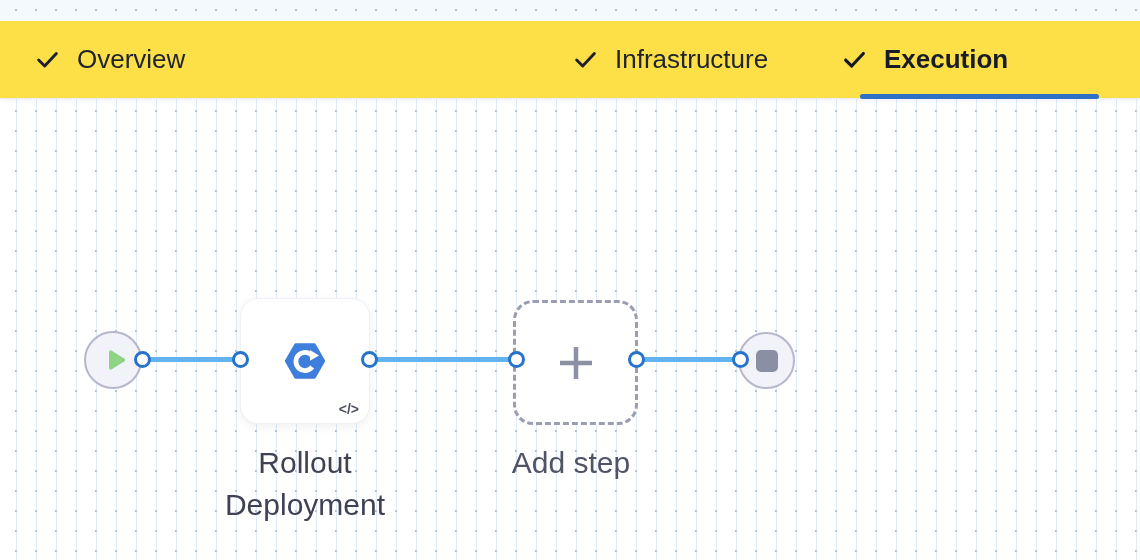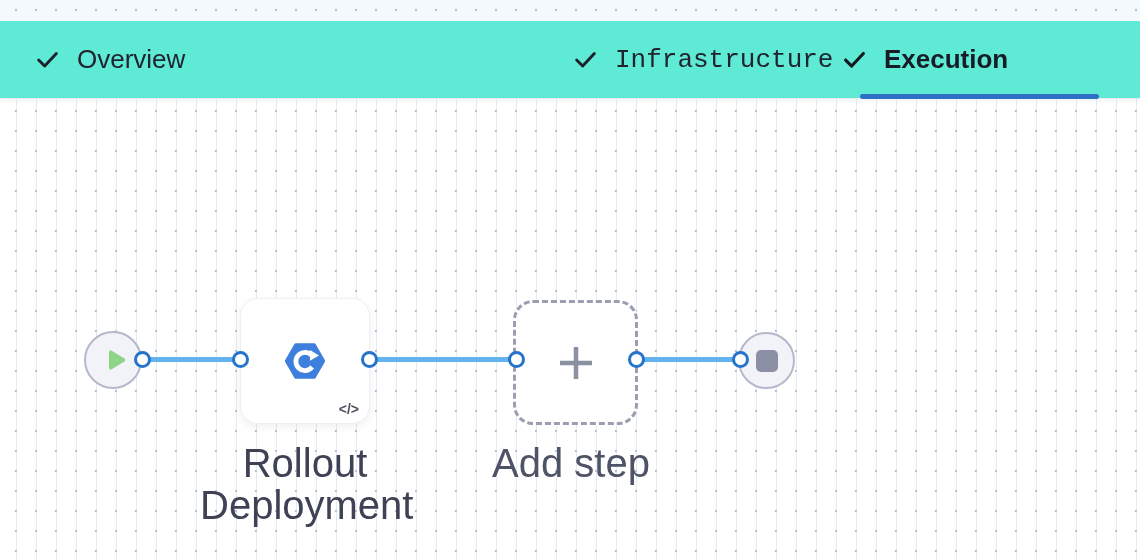--- a/index.html
+++ b/index.html
@@ -8,27 +8,27 @@
   .stage { position:relative; width:1140px; height:560px; }
 
   
   .top-strip { position:absolute; left:0; top:0; width:1140px; height:21px;
     background-color:#f3f9fd;
     background-image:radial-gradient(circle, #b5bec9 1.2px, transparent 1.5px);
     background-size:20px 20px; background-position:6px 0; }
 
   
   .tab-bar { position:absolute; left:0; top:21px; width:1140px; height:77px;
-    background:#5eead4; z-index:6;
+    background:#fde047; z-index:6;
     box-shadow:0 1px 0 #ececee, 0 3px 4px rgba(40,50,70,0.06); }
   .tab { position:absolute; top:0; height:100%; display:flex; align-items:center;
     gap:17px; font-size:26px; font-weight:500; color:#20242f; cursor:pointer;
     white-space:nowrap; }
   .tab.active { font-weight:700; color:#181c26; }
-  .tab-0 { left:35px; } .tab-1 { left:290px; } .tab-2 { left:573px;font-family:Liberation Mono, monospace; } .tab-3 { left:842px; }
+  .tab-0 { left:35px; } .tab-1 { left:290px; } .tab-2 { left:573px; } .tab-3 { left:842px; }
   .check-icon { width:25px; height:25px; flex:0 0 auto; }
   .tab-underline { position:absolute; left:860px; top:73px; width:239px; height:5px;
     border-radius:4px; background:#2d70c6; }
 
   
   .canvas { position:absolute; left:0; top:98px; width:1140px; height:462px;
     background-color:#ffffff;
     background-image:
       linear-gradient(to right, rgba(186,216,240,0.45) 0, rgba(186,216,240,0.45) 1px, transparent 1px),
       radial-gradient(circle, #b5bec9 1.2px, transparent 1.5px);
@@ -58,21 +58,21 @@
     background:#fff; border:1px solid #eef0f4; border-radius:18px; z-index:2;
     box-shadow:0 3px 8px rgba(40,41,61,0.07); display:flex; align-items:center;
     justify-content:center; cursor:pointer; }
   .step-badge { position:absolute; right:10px; bottom:6px; font-size:14px;
     font-weight:700; color:#4b505e; }
 
   .add-step-box { position:absolute; left:513px; top:202px; width:125px; height:125px;
     background:#fff; border:3px dashed #9b9db0; border-radius:20px; z-index:2;
     display:flex; align-items:center; justify-content:center; cursor:pointer; }
 
-  .node-label { position:absolute; top:344px; text-align:center; font-size:40px;
+  .node-label { position:absolute; top:344px; text-align:center; font-size:30px;
     line-height:42px; font-weight:500; z-index:2; }
   .label-rollout { left:200px; width:210px; color:#3f4254; }
   .label-addstep { left:471px; width:200px; color:#4e5366; }
 </style>
 </head>
 <body>
 
 <div class="stage">
 
   <div class="top-strip"></div>

